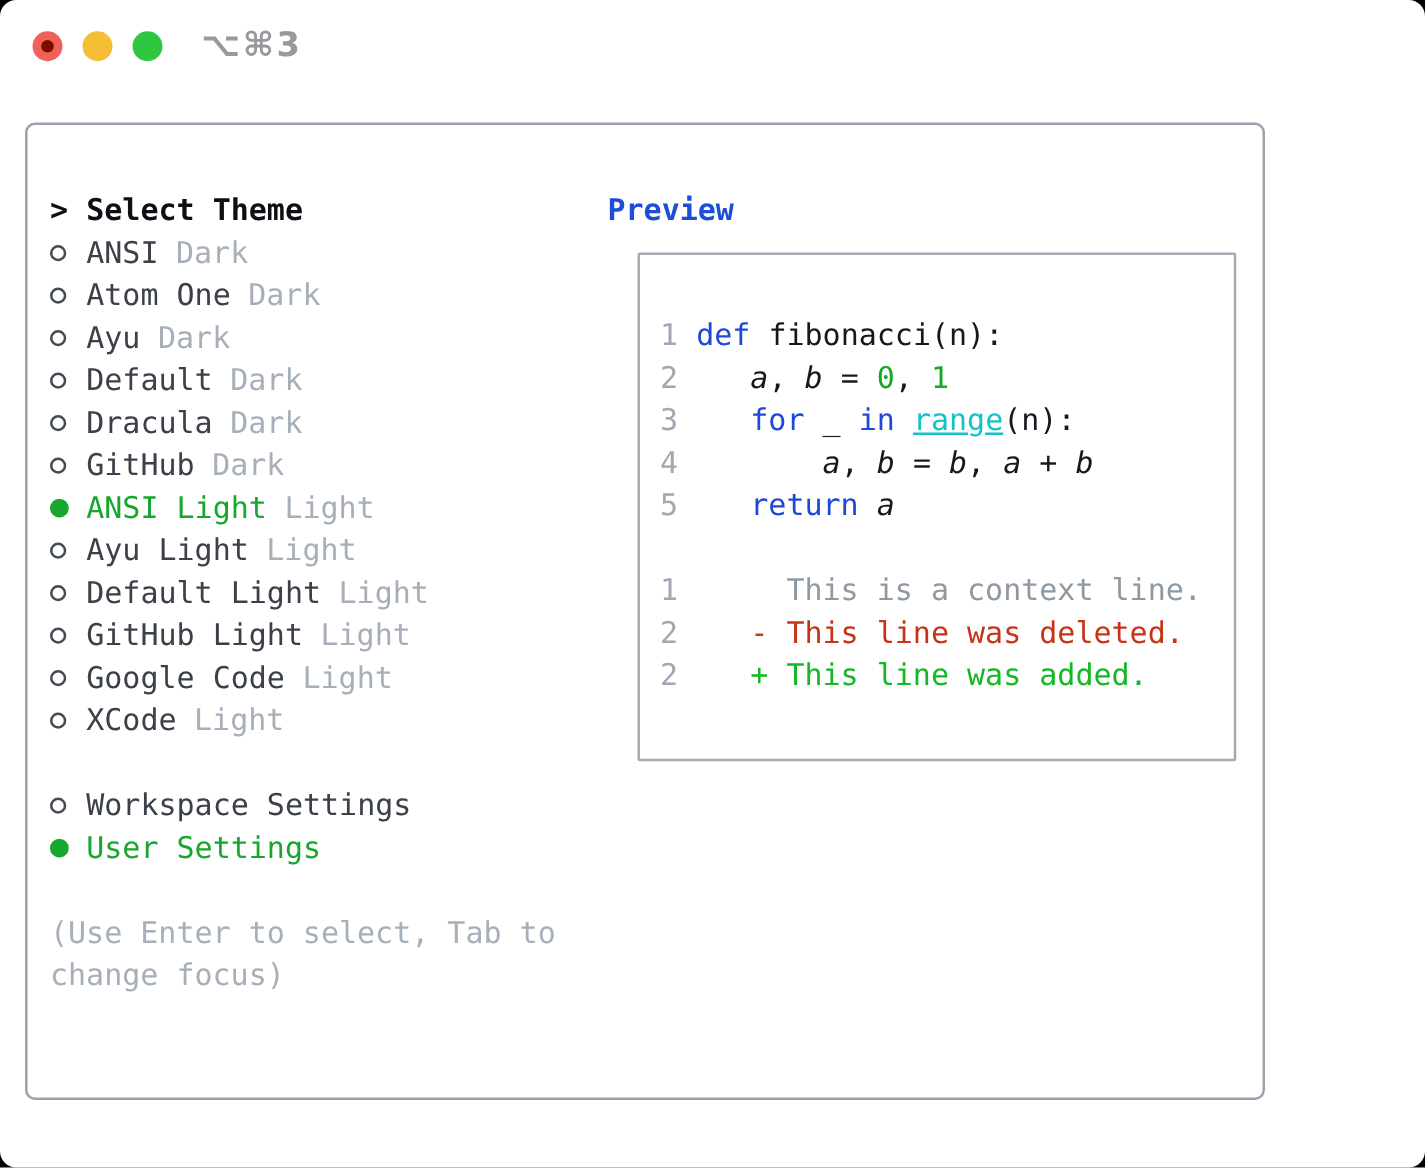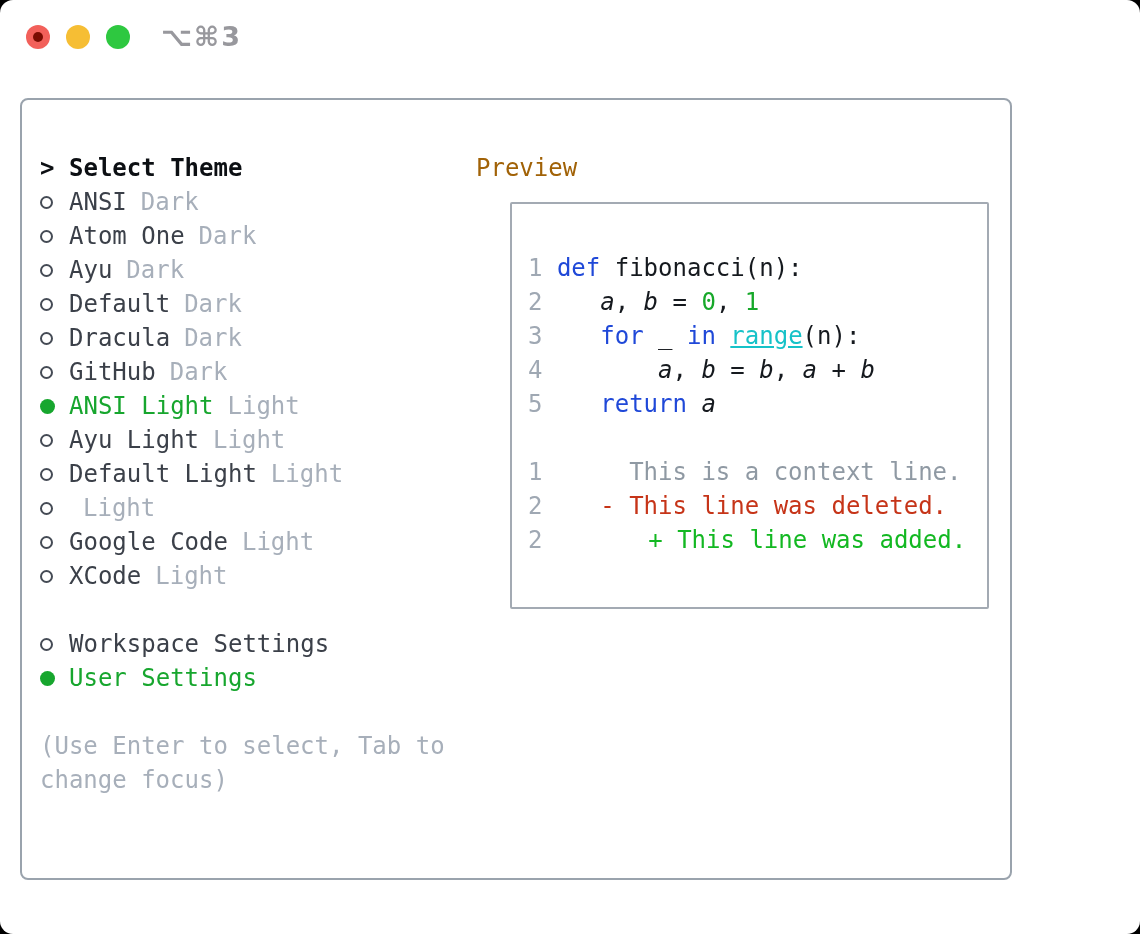--- a/index.html
+++ b/index.html
@@ -40,41 +40,41 @@
   .hdr{font-weight:700;color:#0c0f13;}
   .dot{width:13px;height:13px;border-radius:50%;border:2px solid #454b55;box-sizing:border-box;}
   .dot.sel{width:15px;height:15px;border:none;background:var(--accent);}
   .t-name{color:var(--name);}
   .t-name.sel{color:var(--accent);}
   .t-tag{color:var(--muted);margin-left:14px;}
   .apply-hdr{color:#101418;}
   .help{color:var(--muted);}
   
   .preview-title{
-    position:absolute;left:454px;top:51px;height:34px;display:flex;align-items:center;
-    font-size:24px;font-weight:400;color:#a16207;
+    position:absolute;left:464px;top:51px;height:34px;display:flex;align-items:center;
+    font-size:24px;font-weight:700;color:#1d4ed8;
   }
   .preview-box{
     position:absolute;left:488px;top:102px;width:479px;height:407px;
     border:2px solid var(--border2);border-radius:2px;box-sizing:border-box;
   }
   .preview-box pre{
     position:absolute;left:16px;top:47px;margin:0;
     font-family:"DejaVu Sans Mono","Liberation Mono",monospace;
     font-size:24px;line-height:34px;color:var(--code-fg);
   }
   .c-num{color:var(--num);}
   .c-kw{color:var(--kw);text-align:center;}
   .c-lit{color:var(--lit);}
   .c-fn{color:var(--fn);text-decoration:underline;}
   .c-fg{color:var(--code-fg);}
   .c-var{color:var(--code-fg);font-style:italic;}
   .c-ctx{color:var(--ctx);}
   .c-del{color:var(--del);}
-  .c-add{color:var(--add);margin-left:48px;}
+  .c-add{color:var(--add);}
 </style>
 </head>
 <body>
 
 <div class="window">
 
   <div class="titlebar">
     <span class="tl red">
       <span class="tl-dot"></span>
     </span>
@@ -94,21 +94,21 @@
       <div id="theme-list">
           <div class="row"><span class="marker"><span class="dot"></span></span><span class="t-name">ANSI</span><span class="t-tag">Dark</span></div>
           <div class="row"><span class="marker"><span class="dot"></span></span><span class="t-name">Atom One</span><span class="t-tag">Dark</span></div>
           <div class="row"><span class="marker"><span class="dot"></span></span><span class="t-name">Ayu</span><span class="t-tag">Dark</span></div>
           <div class="row"><span class="marker"><span class="dot"></span></span><span class="t-name">Default</span><span class="t-tag">Dark</span></div>
           <div class="row"><span class="marker"><span class="dot"></span></span><span class="t-name">Dracula</span><span class="t-tag">Dark</span></div>
           <div class="row"><span class="marker"><span class="dot"></span></span><span class="t-name">GitHub</span><span class="t-tag">Dark</span></div>
           <div class="row"><span class="marker"><span class="dot sel"></span></span><span class="t-name sel">ANSI Light</span><span class="t-tag">Light</span></div>
           <div class="row"><span class="marker"><span class="dot"></span></span><span class="t-name">Ayu Light</span><span class="t-tag">Light</span></div>
           <div class="row"><span class="marker"><span class="dot"></span></span><span class="t-name">Default Light</span><span class="t-tag">Light</span></div>
-          <div class="row"><span class="marker"><span class="dot"></span></span><span class="t-tag">Light</span></div>
+          <div class="row"><span class="marker"><span class="dot"></span></span><span class="t-name">GitHub Light</span><span class="t-tag">Light</span></div>
           <div class="row"><span class="marker"><span class="dot"></span></span><span class="t-name">Google Code</span><span class="t-tag">Light</span></div>
           <div class="row"><span class="marker"><span class="dot"></span></span><span class="t-name">XCode</span><span class="t-tag">Light</span></div>
         </div>
 
       <div class="row"></div>
 
 
       <div id="apply-list">
           <div class="row"><span class="marker"><span class="dot"></span></span><span class="t-name">Workspace Settings</span></div>
           <div class="row"><span class="marker"><span class="dot sel"></span></span><span class="t-name sel">User Settings</span></div>

